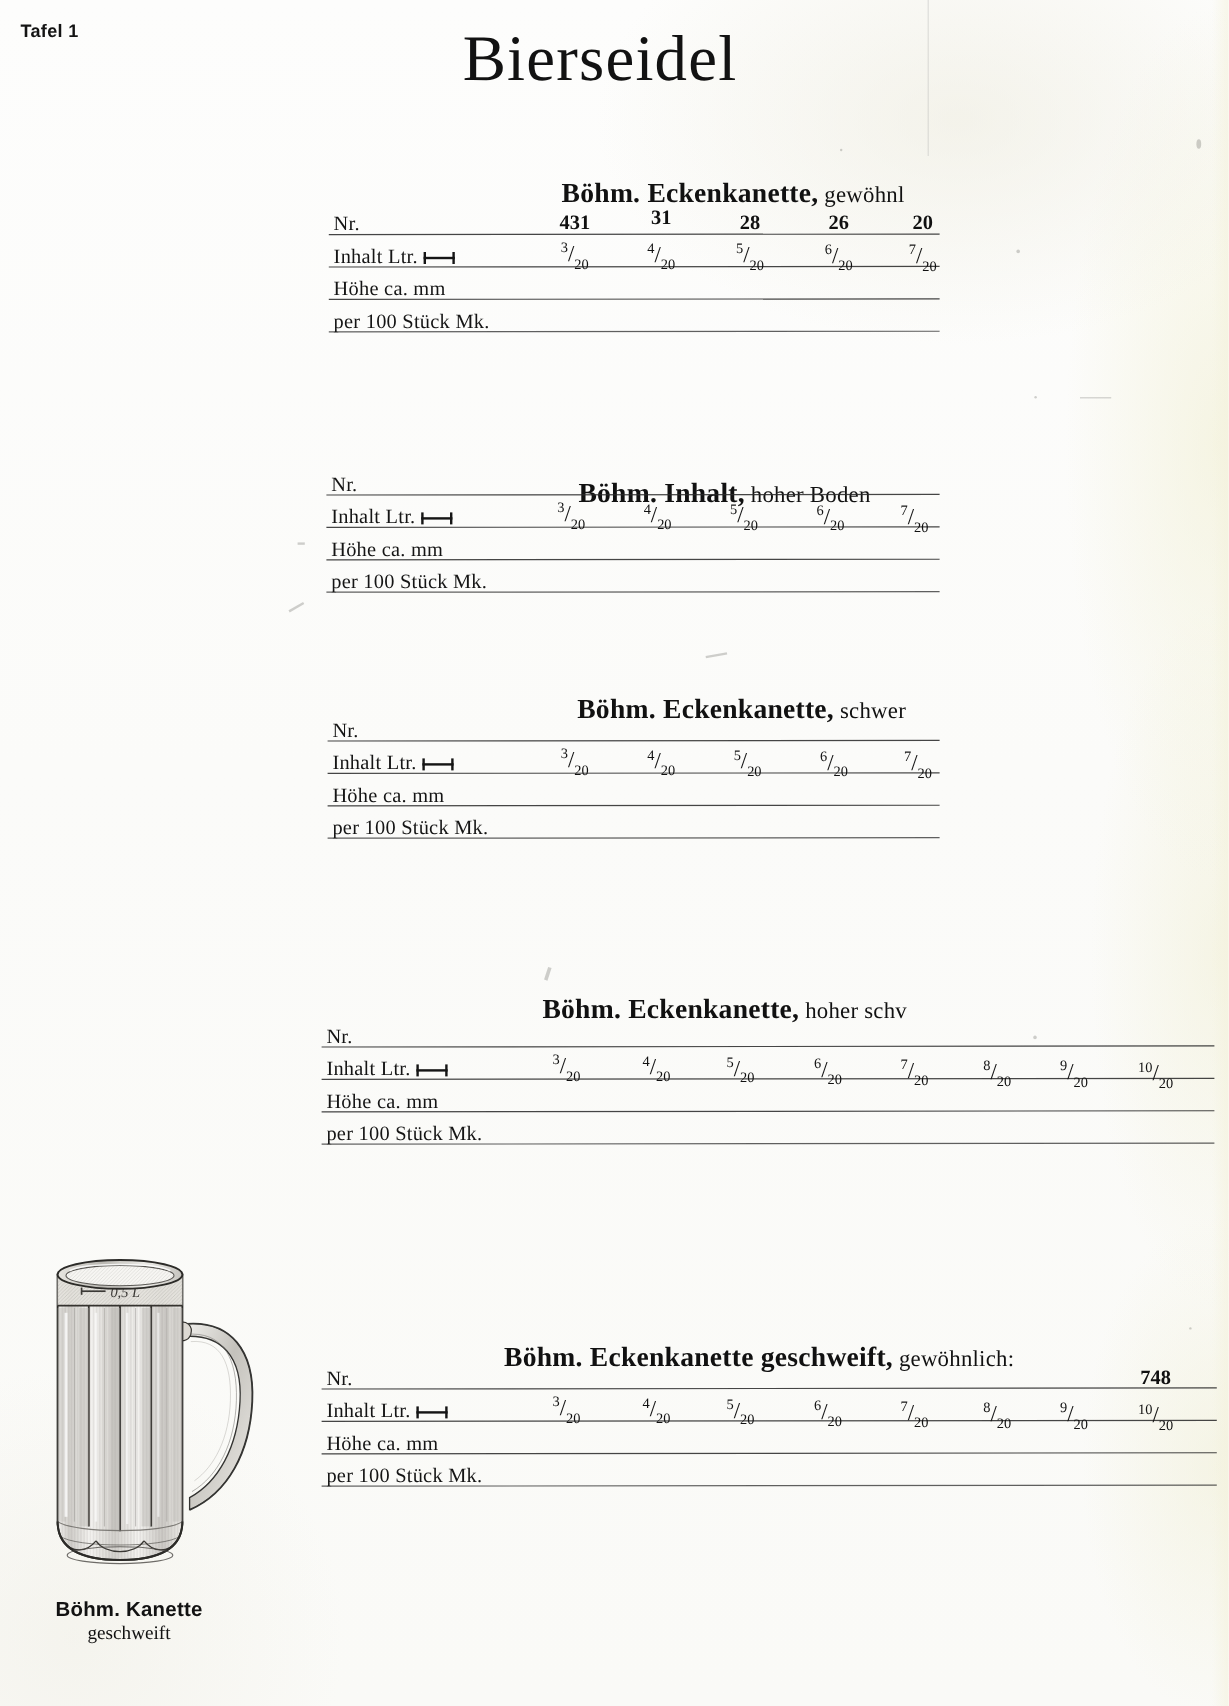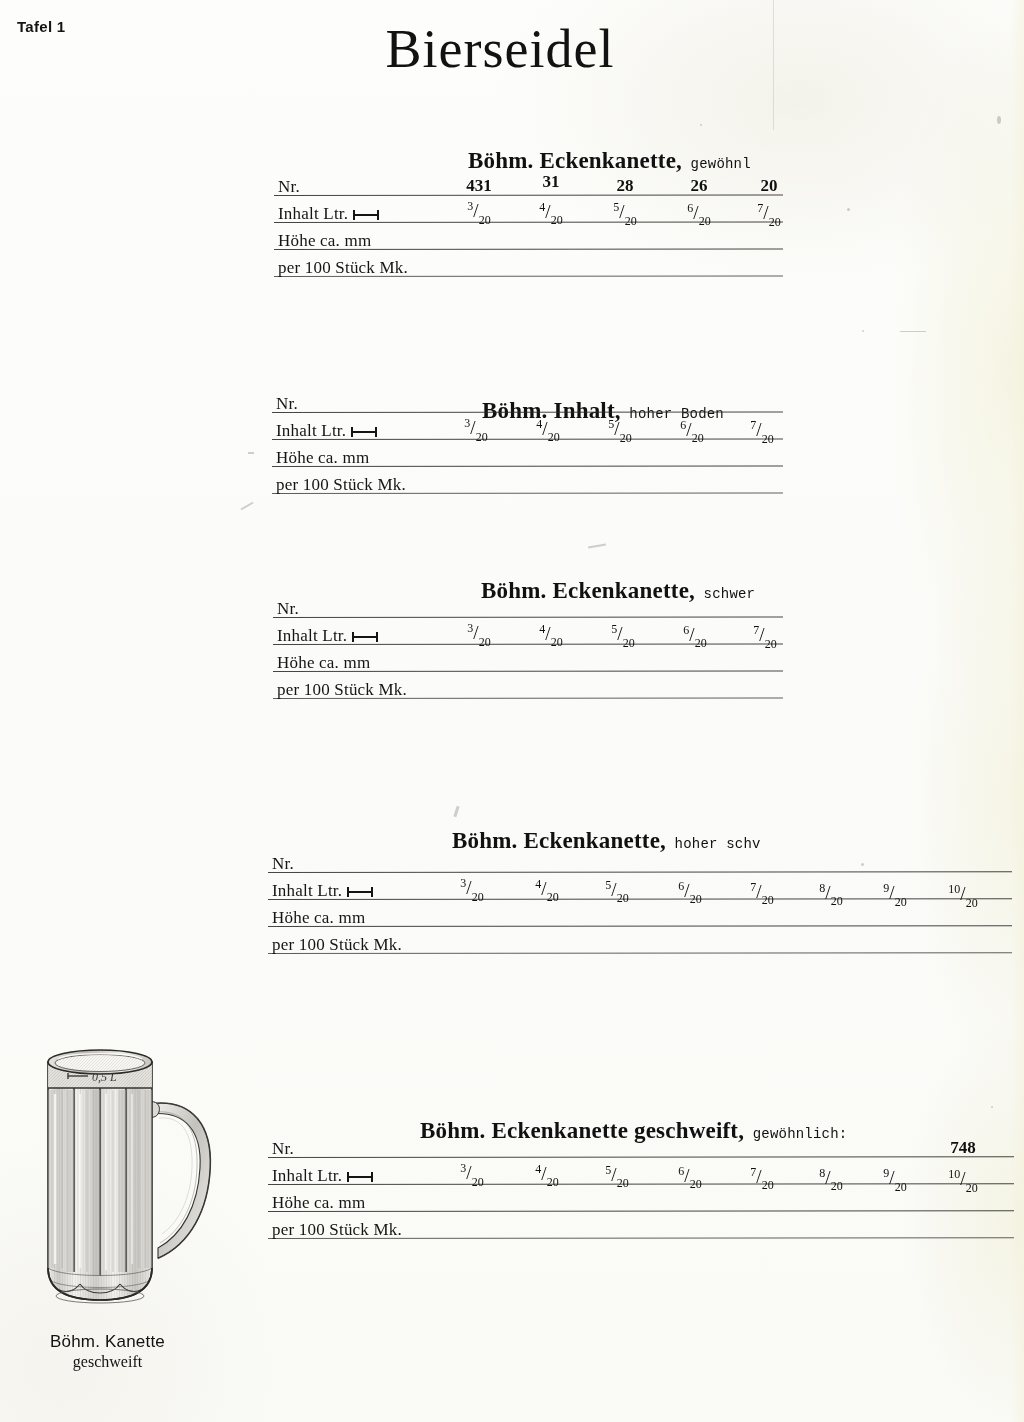--- a/index.html
+++ b/index.html
@@ -80,23 +80,22 @@
     font-family: "Liberation Serif", serif;
     color: #111;
   }
   .sec-heading .strong {
     font-weight: bold;
     font-size: 23px;
     letter-spacing: 0.2px;
   }
   .sec-heading .light {
     font-weight: normal;
-    font-size: 14px;
+    font-size: 19px;
     letter-spacing: 0.2px;
-    font-family: Liberation Mono, monospace;
   }
   .rule {
     position: absolute;
     height: 1px;
     background: #2b2b2b;
     opacity: 0.88;
   }
   .rowlabel {
     position: absolute;
     font-family: "Liberation Serif", serif;
@@ -173,21 +172,21 @@
     position: absolute;
     left: 0;
     top: 1332px;
     width: 215px;
     text-align: center;
     font-family: "Liberation Sans", sans-serif;
     color: #121212;
   }
   .illus-caption .cap1 {
     display: block;
-    font-weight: normal;
+    font-weight: bold;
     font-size: 17px;
     letter-spacing: 0.2px;
   }
   .illus-caption .cap2 {
     display: block;
     font-weight: normal;
     font-size: 16px;
     margin-top: 1px;
     font-family: "Liberation Serif", serif;
   }

